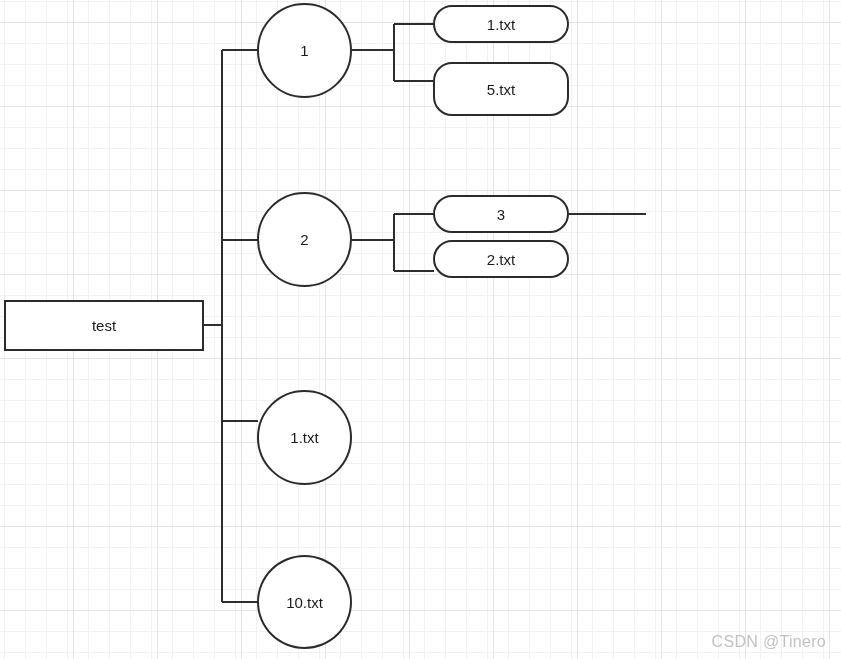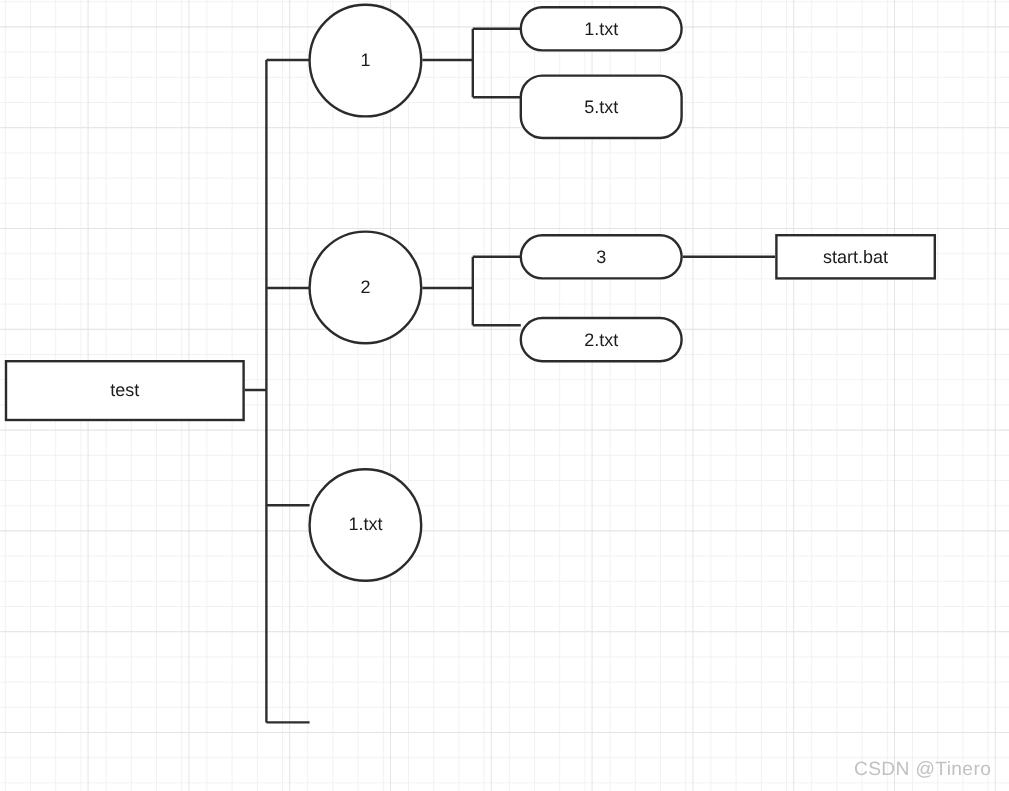--- a/index.html
+++ b/index.html
@@ -47,21 +47,21 @@
   .node.rounded { border-radius: 19px; }
 
   .n-test    { left: 4px;  top: 300px; width: 200px; height: 51px; }
   .n-1       { left: 257px; top: 3px;   width: 95px;  height: 95px; }
   .n-2       { left: 257px; top: 192px; width: 95px;  height: 95px; }
   .n-1txt    { left: 257px; top: 390px; width: 95px;  height: 95px; }
   .n-10txt   { left: 257px; top: 555px; width: 95px;  height: 94px; }
   .n-4txt    { left: 433px; top: 5px;   width: 136px; height: 38px; }
   .n-5txt    { left: 433px; top: 62px;  width: 136px; height: 54px; }
   .n-3       { left: 433px; top: 195px; width: 136px; height: 38px; }
-  .n-2txt    { left: 433px; top: 264px; width: 136px; height: 38px; }
+  .n-2txt    { left: 433px; top: 240px; width: 136px; height: 38px; }
   .n-start   { left: 646px; top: 195px; width: 134px; height: 38px; }
 
   .watermark {
     position: absolute;
     right: 15px; bottom: 8px;
     font-size: 16px;
     color: #c2c2c2;
     letter-spacing: 0.3px;
     user-select: none;
   }
@@ -98,36 +98,36 @@
   </div>
 
   <div class="node circle n-2">
     <span>2</span>
   </div>
 
   <div class="node circle n-1txt">
     <span>1.txt</span>
   </div>
 
+  <div class="node circle n-10txt">
+    <span>10.txt</span>
+  </div>
 
   <div class="node rounded n-4txt">
     <span>1.txt</span>
   </div>
 
   <div class="node rounded n-5txt">
     <span>5.txt</span>
   </div>
 
   <div class="node rounded n-3">
     <span>3</span>
   </div>
 
   <div class="node rounded n-2txt">
     <span>2.txt</span>
   </div>
 
-  <div class="node rect n-start">
-    <span>start.bat</span>
-  </div>
 
   <div class="watermark">CSDN @Tinero</div>
 
 </div>
 
 </body></html>

